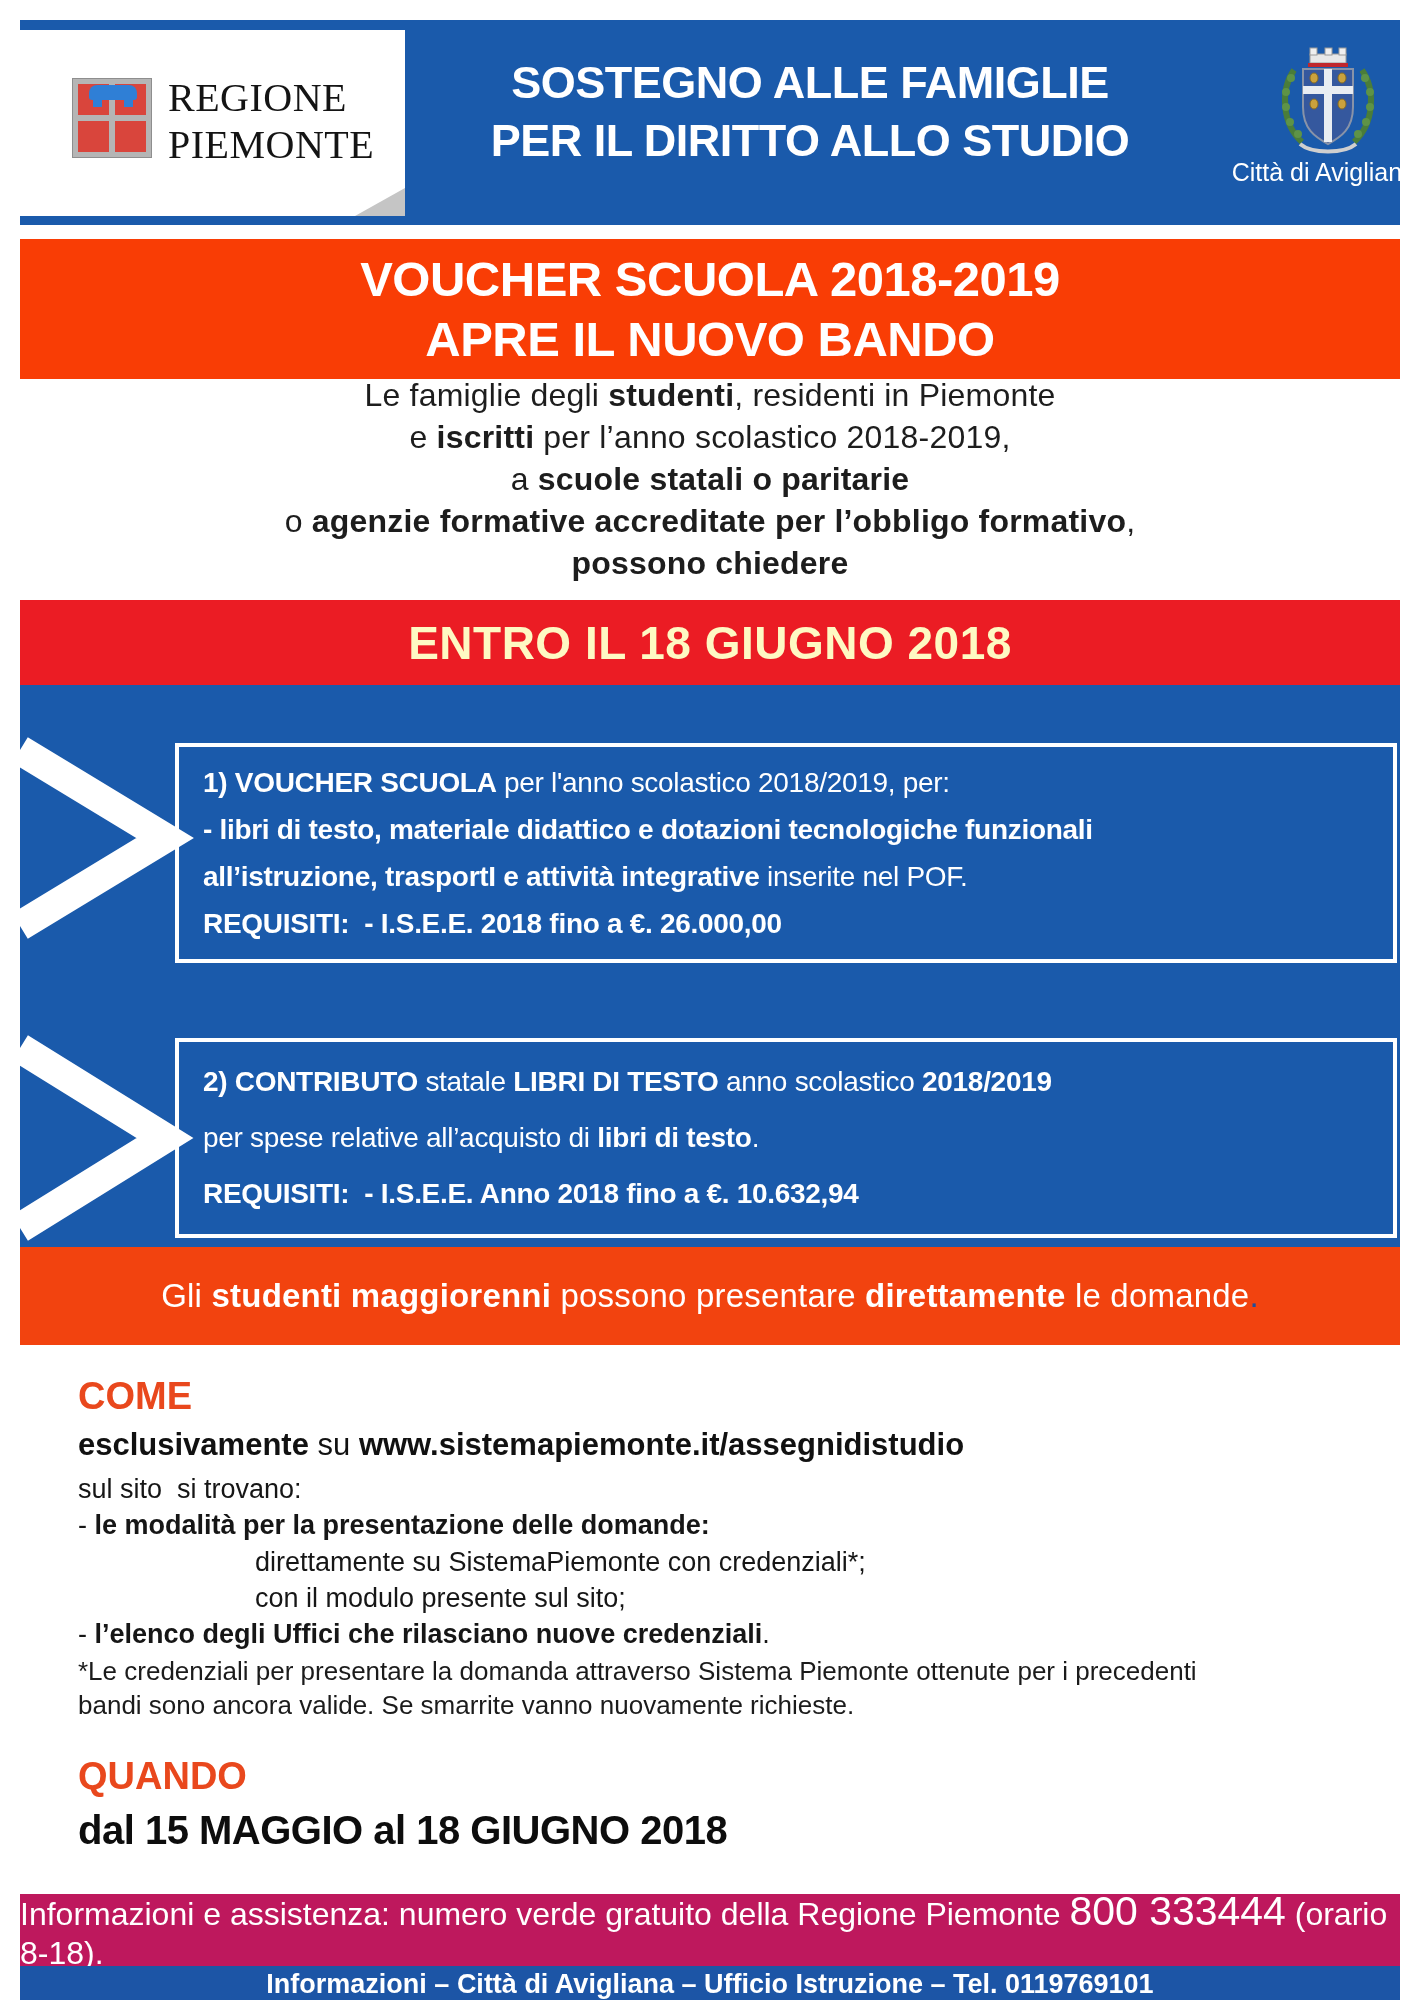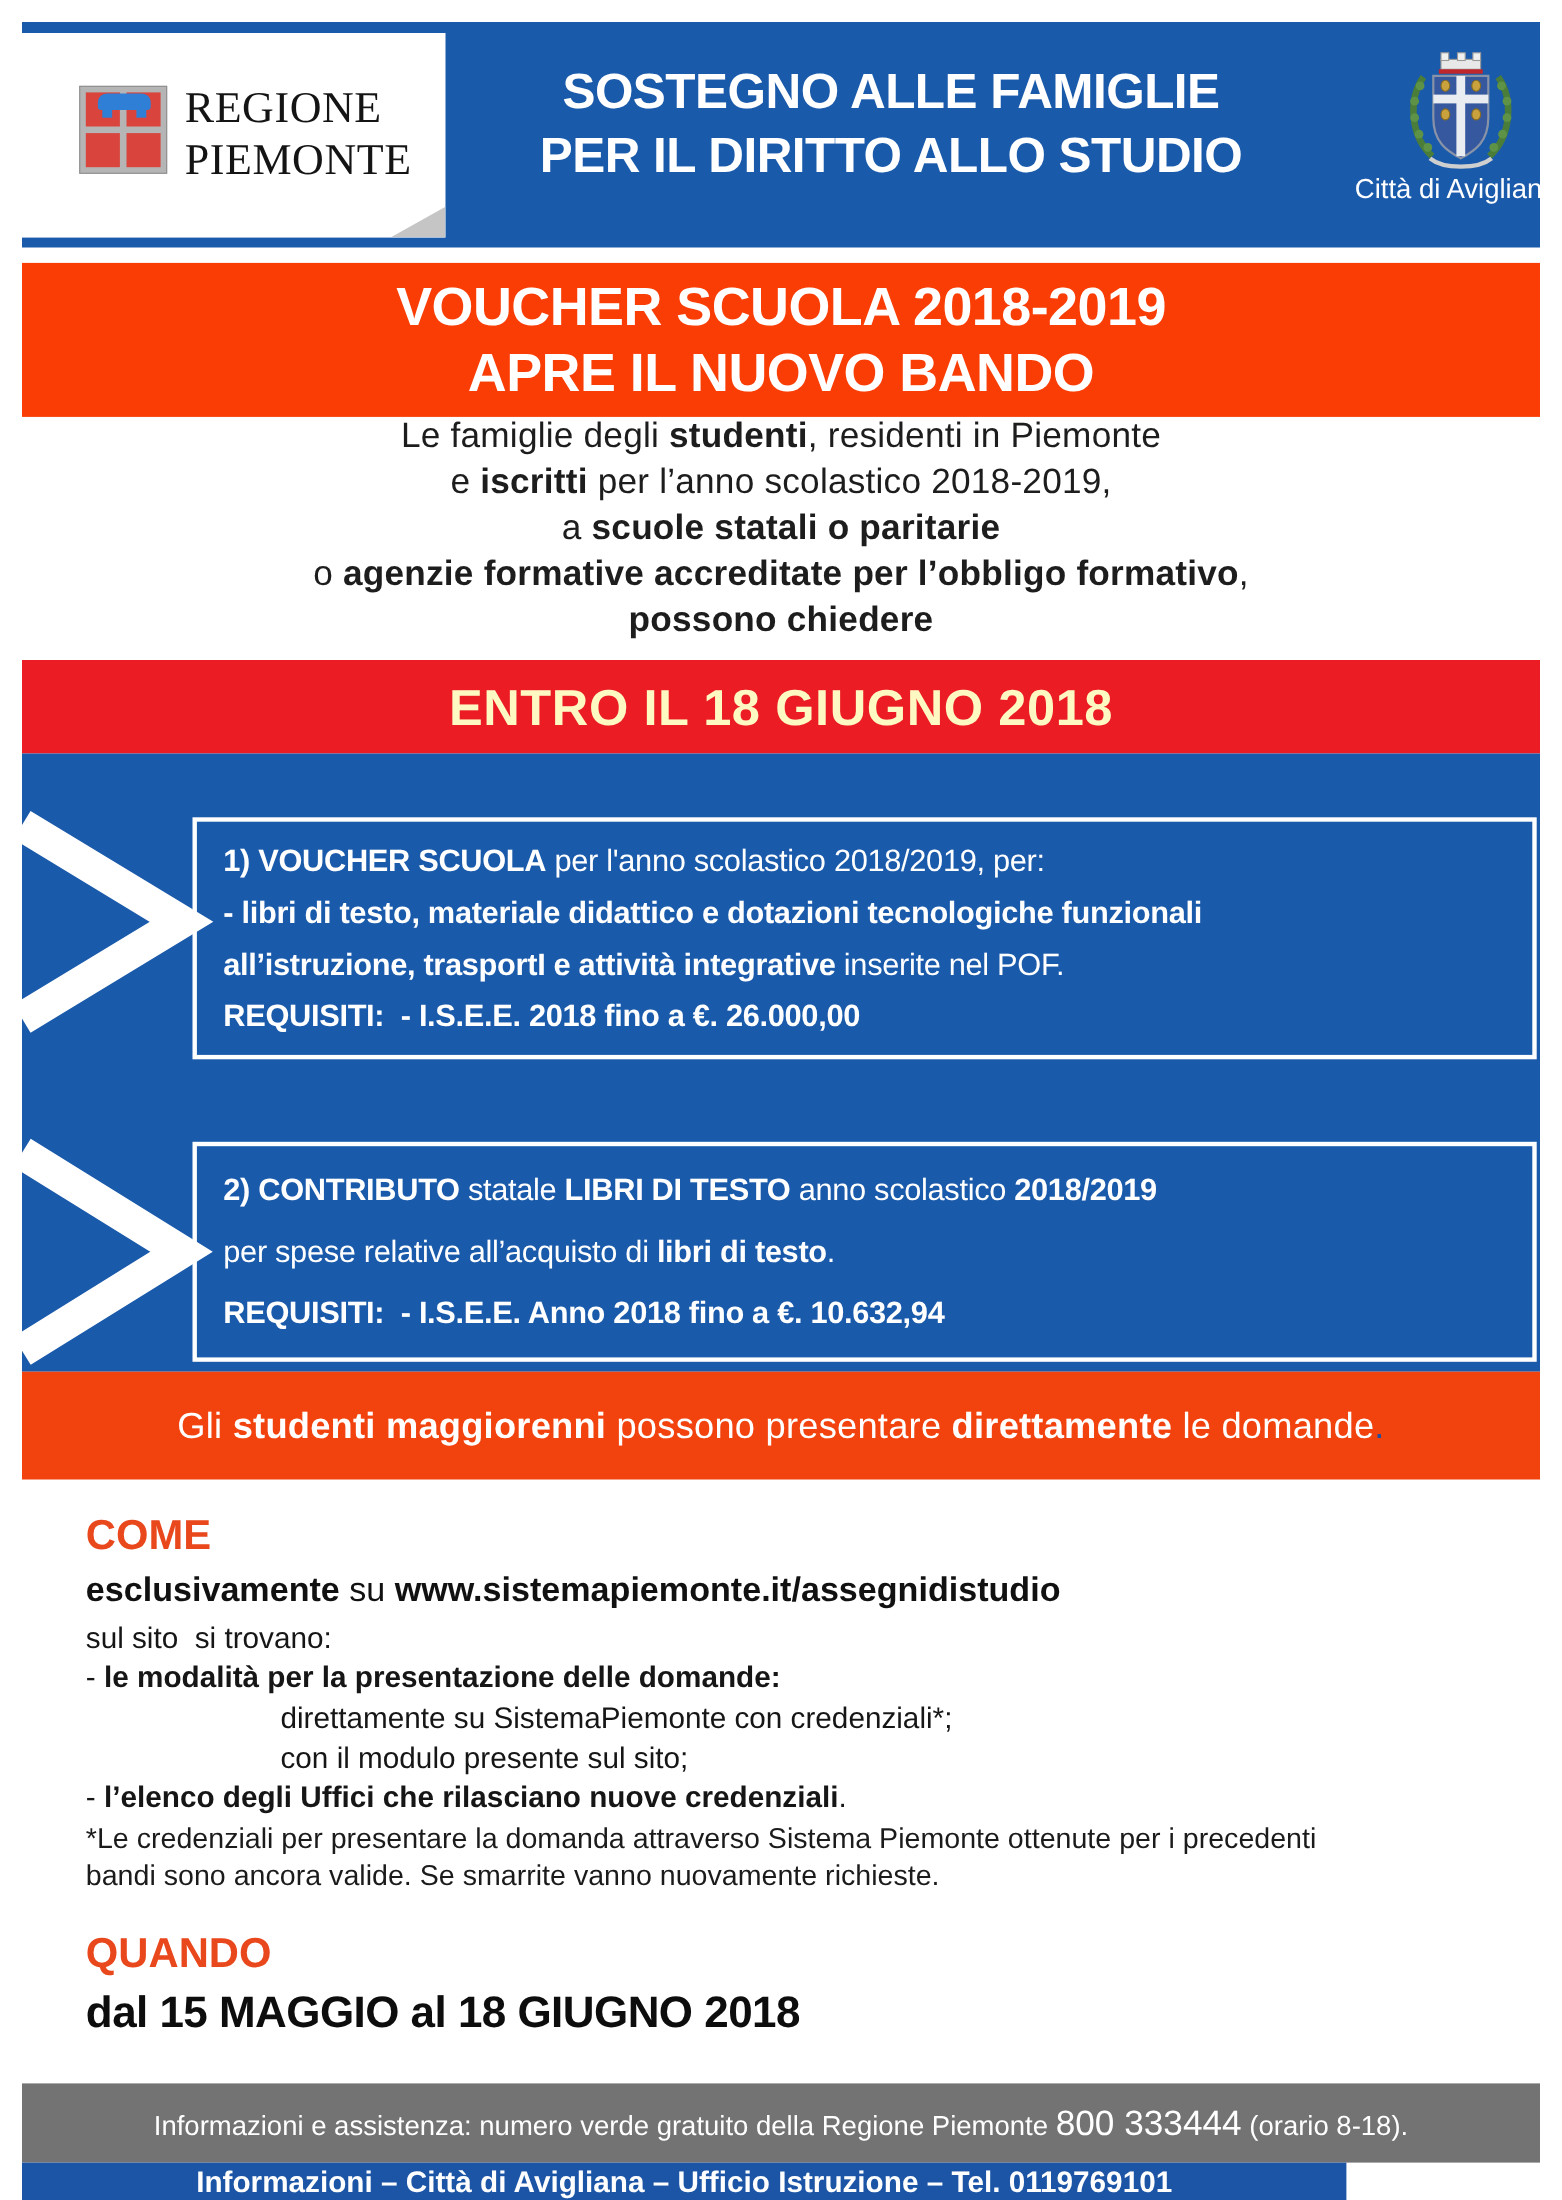--- a/index.html
+++ b/index.html
@@ -33,22 +33,22 @@
   .box2{top:353px;} .box2 .seg-line{line-height:56px;}
   .band-adults{left:20px;top:1247px;width:1380px;height:98px;background:#f2430f;display:flex;justify-content:center;align-items:center;color:#fff;font-size:33px;letter-spacing:.2px;}
   
   .h-orange{color:#e9481d;font-weight:700;font-size:38px;}
   .come-line1{font-size:31px;color:#111;}
   .txt{font-size:27px;color:#161616;}
   .note{font-size:26px;color:#1b1b1b;}
   .dal{font-weight:700;font-size:40px;color:#0d0d0d;letter-spacing:-.5px;}
   .pre{white-space:pre-wrap;}
   
-  .band-info{left:20px;top:1894px;width:1380px;height:72px;background:#737373;display:flex;justify-content:center;align-items:center;color:#fff;font-size:25px;}
-  .band-bottom{left:20px;top:1966px;width:1204px;height:34px;background:#1c55a6;display:flex;justify-content:center;align-items:flex-start;color:#fff;font-weight:700;font-size:27px;line-height:36px;}
+  .band-info{left:20px;top:1894px;width:1380px;height:72px;background:#be185d;display:flex;align-items:center;color:#fff;font-size:32px;}
+  .band-bottom{left:20px;top:1966px;width:1380px;height:34px;background:#1c55a6;display:flex;justify-content:center;align-items:flex-start;color:#fff;font-weight:700;font-size:27px;line-height:36px;}
 </style>
 </head>
 <body>
 
 <div class="abs header-band">
   <div class="header-title" style="position:absolute">
     <div>SOSTEGNO ALLE FAMIGLIE</div>
     <div>PER IL DIRITTO ALLO STUDIO</div>
   </div>
 

